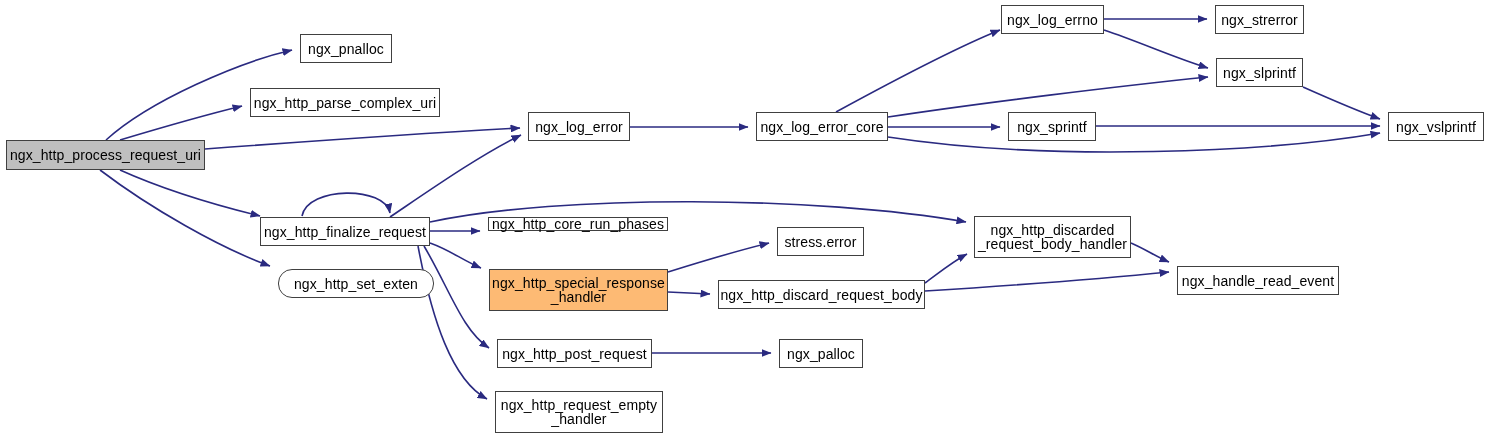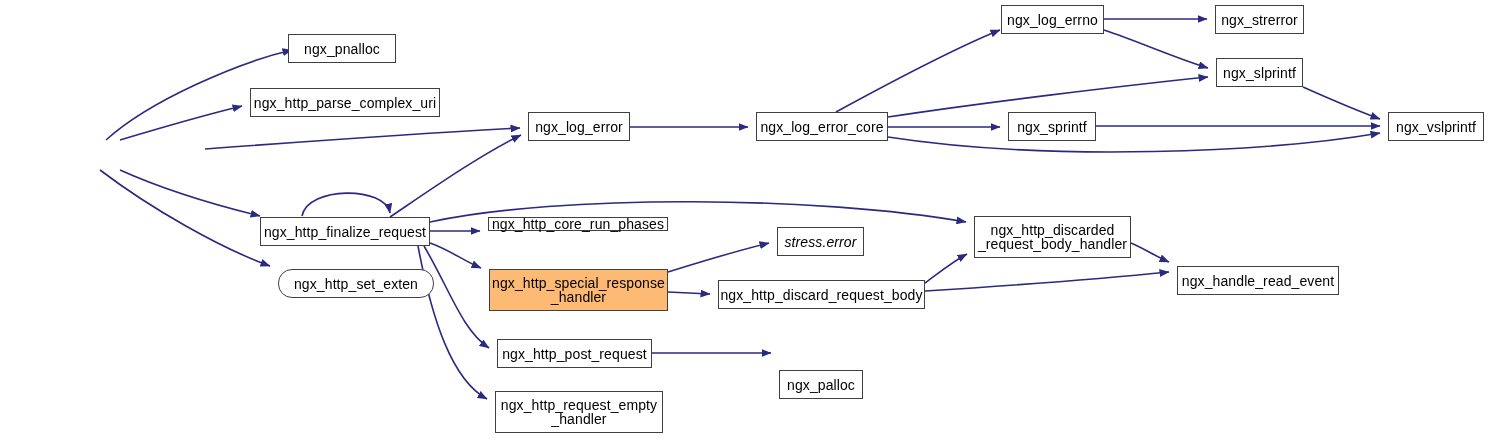--- a/index.html
+++ b/index.html
@@ -101,37 +101,38 @@
       <path d="M925,283 C940,272 952,262 967,254"></path>
 
       <path d="M925,291 C1020,285 1110,278 1169,272"></path>
 
       <path d="M1131,243 C1145,249 1155,256 1169,262"></path>
 
       <path d="M652,353 L771,353"></path>
     </g>
   </svg>
 
-  <div class="node" style="left: 288px; top: 34px; width: 108px; height: 29px; background: rgb(255, 255, 255); border-color: rgb(64, 64, 64);"><span class="lbl">ngx_pnalloc</span></div>
+  <div class="node root" style="left: 6px; top: 140px; width: 199px; height: 30px; background: rgb(191, 191, 191); border-color: rgb(64, 64, 64);"><span class="lbl">ngx_http_process_request_uri</span></div>
+  <div class="node" style="left: 300px; top: 34px; width: 92px; height: 29px; background: rgb(255, 255, 255); border-color: rgb(64, 64, 64);"><span class="lbl">ngx_pnalloc</span></div>
   <div class="node" style="left: 250px; top: 88px; width: 190px; height: 29px; background: rgb(255, 255, 255); border-color: rgb(64, 64, 64);"><span class="lbl">ngx_http_parse_complex_uri</span></div>
   <div class="node" style="left: 528px; top: 112px; width: 102px; height: 29px; background: rgb(255, 255, 255); border-color: rgb(64, 64, 64);"><span class="lbl">ngx_log_error</span></div>
   <div class="node" style="left: 756px; top: 112px; width: 132px; height: 29px; background: rgb(255, 255, 255); border-color: rgb(64, 64, 64);"><span class="lbl">ngx_log_error_core</span></div>
   <div class="node" style="left: 1001px; top: 5px; width: 103px; height: 29px; background: rgb(255, 255, 255); border-color: rgb(64, 64, 64);"><span class="lbl">ngx_log_errno</span></div>
   <div class="node" style="left: 1215px; top: 5px; width: 89px; height: 29px; background: rgb(255, 255, 255); border-color: rgb(64, 64, 64);"><span class="lbl">ngx_strerror</span></div>
   <div class="node" style="left: 1216px; top: 58px; width: 87px; height: 29px; background: rgb(255, 255, 255); border-color: rgb(64, 64, 64);"><span class="lbl">ngx_slprintf</span></div>
   <div class="node" style="left: 1008px; top: 112px; width: 88px; height: 29px; background: rgb(255, 255, 255); border-color: rgb(64, 64, 64);"><span class="lbl">ngx_sprintf</span></div>
   <div class="node" style="left: 1388px; top: 112px; width: 96px; height: 29px; background: rgb(255, 255, 255); border-color: rgb(64, 64, 64);"><span class="lbl">ngx_vslprintf</span></div>
   <div class="node" style="left: 260px; top: 217px; width: 170px; height: 29px; background: rgb(255, 255, 255); border-color: rgb(64, 64, 64);"><span class="lbl">ngx_http_finalize_request</span></div>
   <div class="node" style="left: 278px; top: 269px; width: 156px; height: 29px; background: rgb(255, 255, 255); border-color: rgb(64, 64, 64); border-radius: 14px;"><span class="lbl">ngx_http_set_exten</span></div>
   <div class="node" style="left: 488px; top: 217px; width: 180px; height: 14px; background: rgb(255, 255, 255); border-color: rgb(64, 64, 64);"><span class="lbl">ngx_http_core_run_phases</span></div>
   <div class="node" style="left: 489px; top: 269px; width: 179px; height: 42px; background: #fdba74; border-color: rgb(64, 64, 64);"><span class="lbl">ngx_http_special_response
 _handler</span></div>
-  <div class="node" style="left: 777px; top: 227px; width: 87px; height: 29px; background: rgb(255, 255, 255); border-color: rgb(64, 64, 64); font-style: italic;"><span class="lbl">stress.error</span></div>
+  <div class="node" style="left: 777px; top: 227px; width: 87px; height: 29px; background: rgb(255, 255, 255); border-color: rgb(64, 64, 64);"><span class="lbl">stress.error</span></div>
   <div class="node" style="left: 718px; top: 280px; width: 207px; height: 29px; background: rgb(255, 255, 255); border-color: rgb(64, 64, 64);"><span class="lbl">ngx_http_discard_request_body</span></div>
   <div class="node" style="left: 974px; top: 216px; width: 157px; height: 42px; background: rgb(255, 255, 255); border-color: rgb(64, 64, 64);"><span class="lbl">ngx_http_discarded
 _request_body_handler</span></div>
   <div class="node" style="left: 1177px; top: 253px; width: 162px; height: 29px; background: rgb(255, 255, 255); border-color: rgb(64, 64, 64); margin-top: 13px;"><span class="lbl">ngx_handle_read_event</span></div>
   <div class="node" style="left: 497px; top: 339px; width: 155px; height: 29px; background: rgb(255, 255, 255); border-color: rgb(64, 64, 64);"><span class="lbl">ngx_http_post_request</span></div>
-  <div class="node" style="left: 779px; top: 339px; width: 84px; height: 29px; background: rgb(255, 255, 255); border-color: rgb(64, 64, 64); margin-top: 31px;"><span class="lbl">ngx_palloc</span></div>
+  <div class="node" style="left: 779px; top: 339px; width: 84px; height: 29px; background: rgb(255, 255, 255); border-color: rgb(64, 64, 64);"><span class="lbl">ngx_palloc</span></div>
   <div class="node" style="left: 495px; top: 391px; width: 168px; height: 42px; background: rgb(255, 255, 255); border-color: rgb(64, 64, 64);"><span class="lbl">ngx_http_request_empty
 _handler</span></div>
 
 </div>
 
 </body></html>

